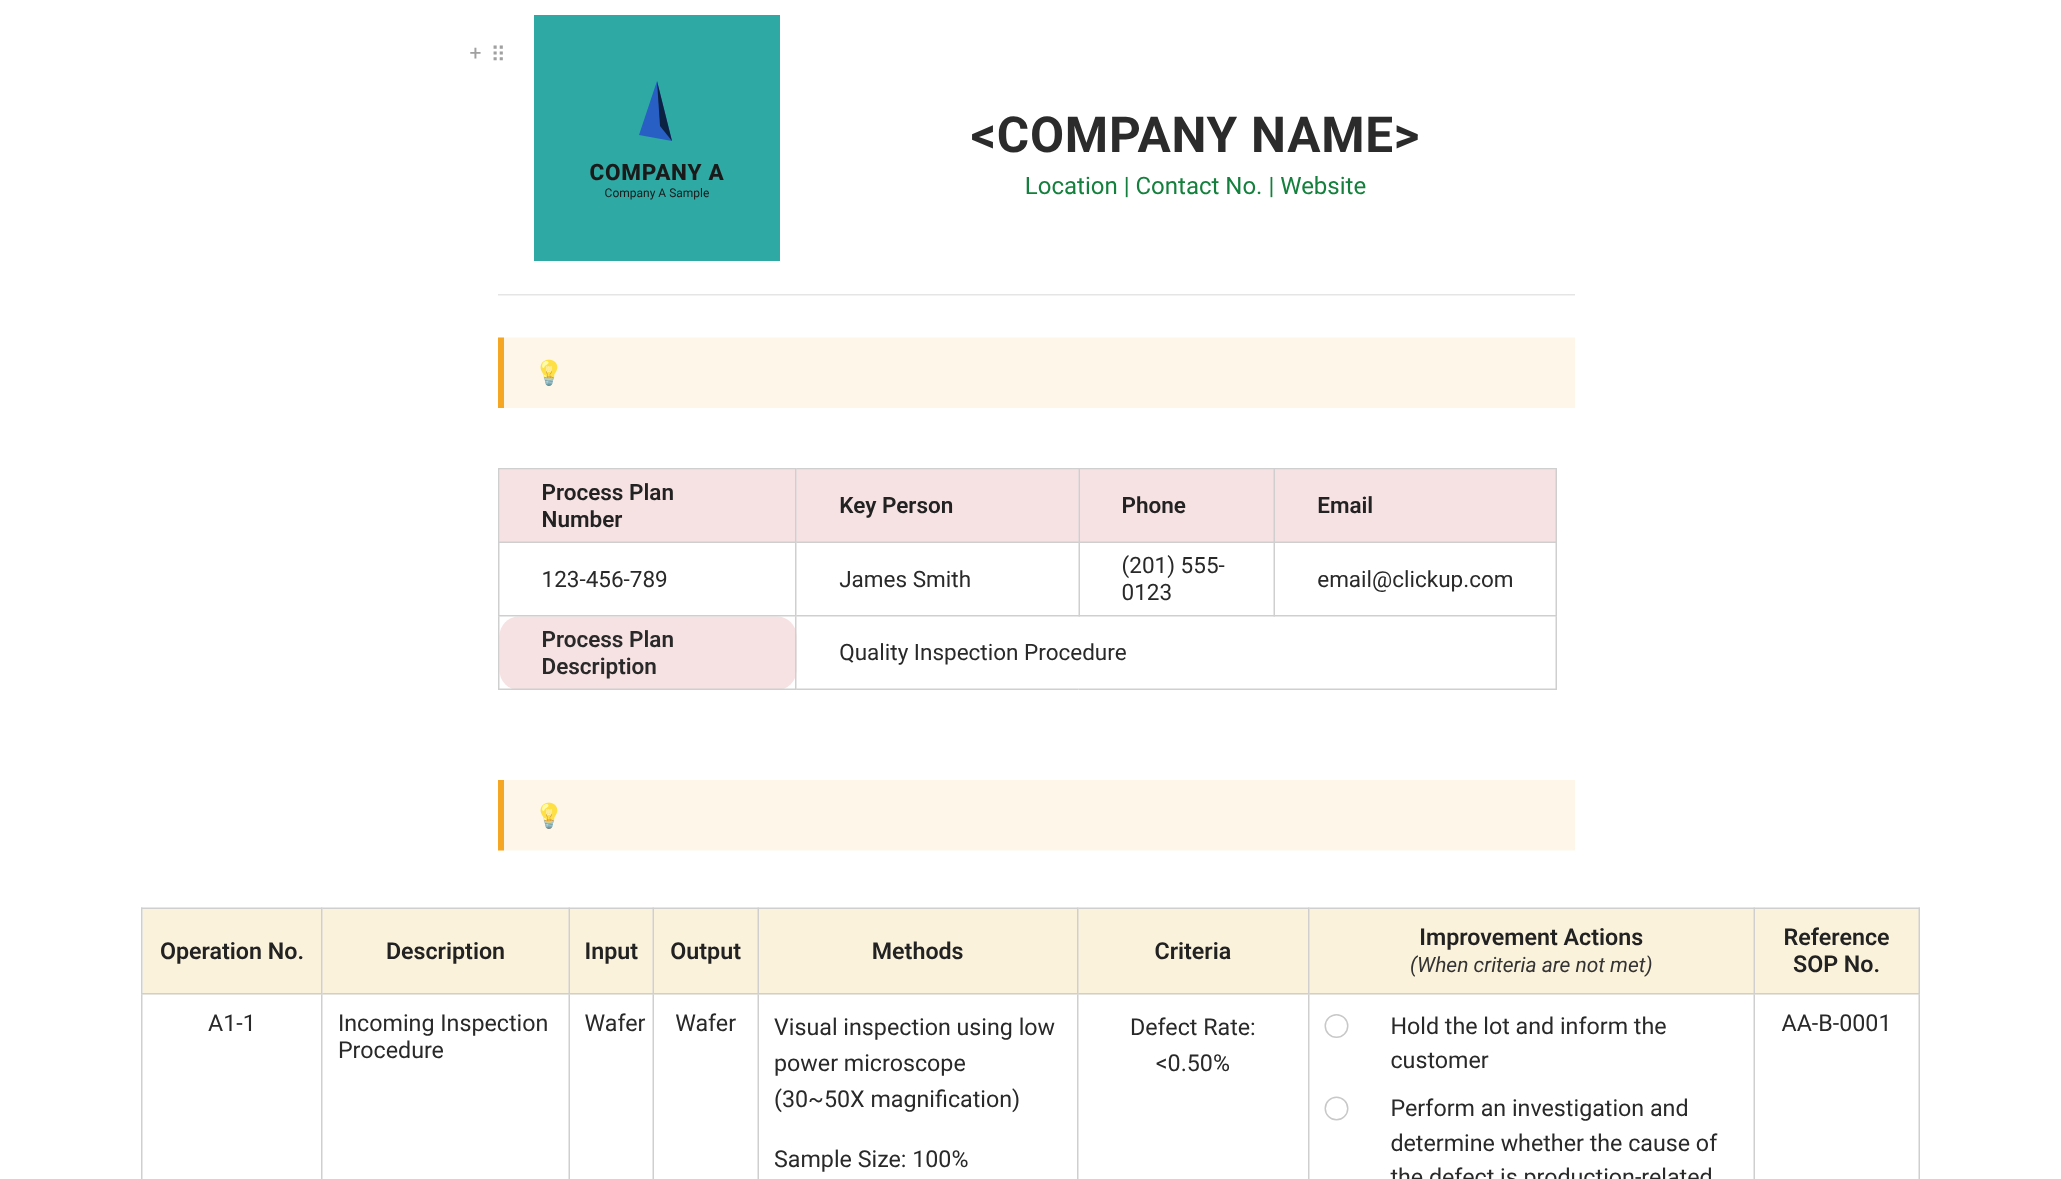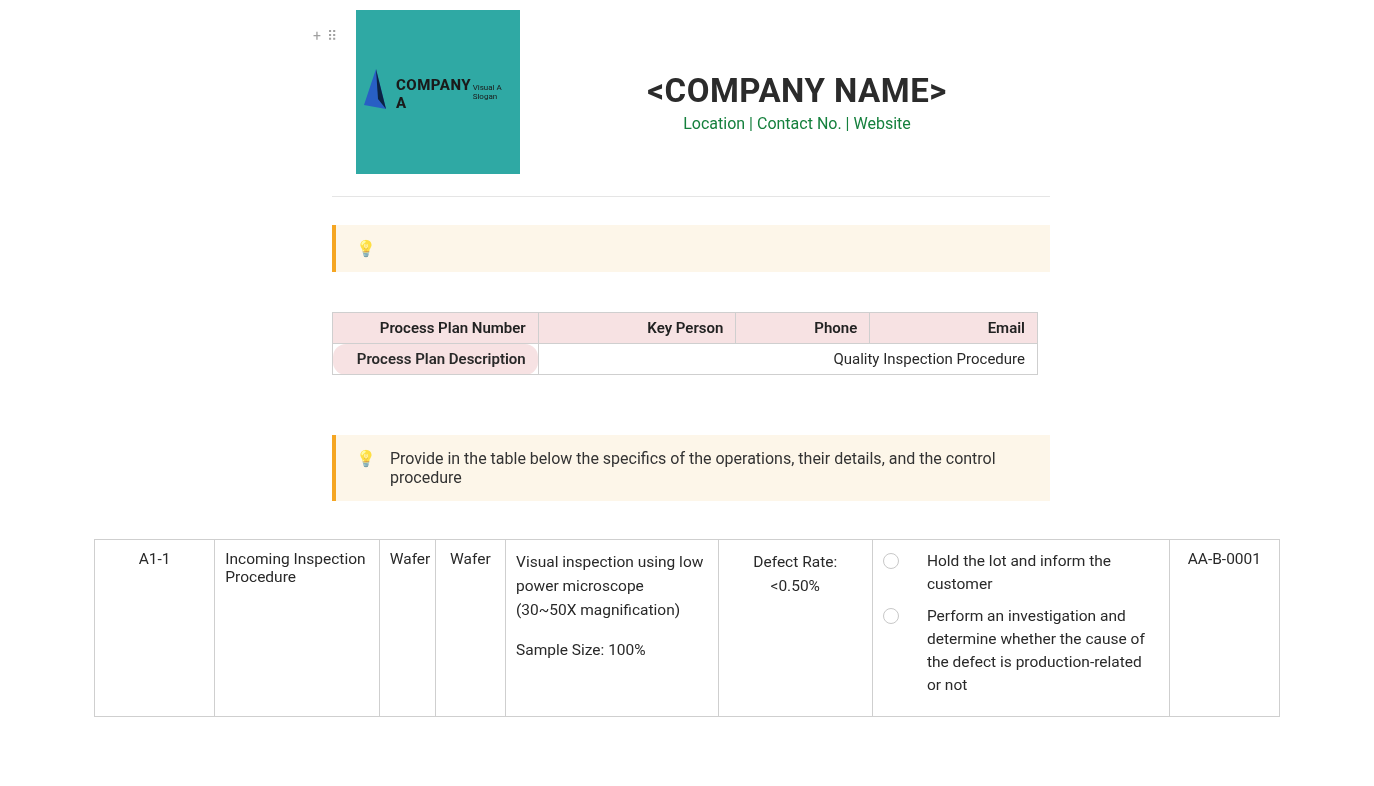--- a/index.html
+++ b/index.html
@@ -33,21 +33,21 @@
   .header-row {
     display: flex;
     align-items: center;
     gap: 24px;
   }
   .logo-box {
     width: 164px;
     height: 164px;
     background: #2fa9a4;
     display: flex;
-    flex-direction: row;
+    flex-direction: column;
     align-items: center;
     justify-content: center;
     flex-shrink: 0;
   }
   .logo-shape {
     width: 40px;
     height: 50px;
     position: relative;
   }
   .logo-shape svg { display:block; }
@@ -104,22 +104,22 @@
 
   .proc-table {
     margin-left: 332px;
     width: 706px;
     margin-top: 40px;
     border-collapse: collapse;
     font-size: 15px;
   }
   .proc-table th, .proc-table td {
     border: 1px solid #cfcfcf;
-    padding: 6px 12px;
-    text-align: right;
+    padding: 6px 28px;
+    text-align: left;
   }
   .proc-table th {
     background: #f7e2e3;
     font-weight: 600;
     color: #222;
   }
   .proc-table .desc-label {
     background: #f7e2e3;
     font-weight: 600;
     border-radius: 13px;
@@ -197,21 +197,21 @@
   <div class="header-area">
     <div class="header-row">
       <div class="logo-box">
         <div class="logo-shape">
           <svg width="40" height="50" viewBox="0 0 40 50">
             <path d="M20,2 L30,42 L8,38 Z" fill="#285fc4"></path>
             <path d="M20,2 L30,42 L22,32 Z" fill="#0b2242"></path>
           </svg>
         </div>
         <div class="logo-text1">COMPANY A</div>
-        <div class="logo-text2">Visual A Slogan</div>
+        <div class="logo-text2">Company A Sample</div>
       </div>
       <div class="company-head">
         <div class="company-name">&lt;COMPANY NAME&gt;</div>
         <div class="company-sub">Location | Contact No. | Website</div>
       </div>
     </div>
   </div>
 
   <hr class="hr-line">
 
@@ -221,43 +221,61 @@
 
   <table class="proc-table">
     <tbody>
         <tr>
       <th style="width:206px">Process Plan Number</th>
       <th style="width:198px">Key Person</th>
       <th style="width:134px">Phone</th>
       <th style="width:168px">Email</th>
     </tr>
     <tr>
+      <td>123-456-789</td>
+      <td>James Smith</td>
+      <td>(201) 555-0123</td>
+      <td>email@clickup.com</td>
+    </tr>
+    <tr>
       <td class="desc-label">Process Plan Description</td>
       <td colspan="3">Quality Inspection Procedure</td>
     </tr>
   </tbody>
     </table>
 
   <div class="callout callout2">
     <span class="bulb">💡</span>
-    <span>Provide in the table below the specifics of the operations, their details, and the control procedure</span>
   </div>
 
   <table class="ops-table">
     <colgroup>
       <col class="col-op">
         <col class="col-desc">
         <col class="col-in">
         <col class="col-out">
       <col class="col-meth">
         <col class="col-crit">
         <col class="col-imp">
         <col class="col-ref">
     </colgroup>
     <tbody>
+        <tr>
+      <th>Operation No.</th>
+      <th>Description</th>
+      <th>Input</th>
+      <th>Output</th>
+      <th>Methods</th>
+      <th>Criteria</th>
+      <th>
+        <span>Improvement Actions</span>
+        <span class="sub">(When criteria are not met)</span>
+      </th>
+      <th>Reference SOP No.</th>
+    </tr>
     <tr>
       <td class="center">A1-1</td>
       <td>Incoming Inspection Procedure</td>
       <td class="center">Wafer</td>
       <td class="center">Wafer</td>
       <td class="methods-cell">
         <div>Visual inspection using low power microscope (30~50X magnification)</div>
         <div style="height:16px"></div>
         <div>Sample Size: 100%</div>
       </td>

